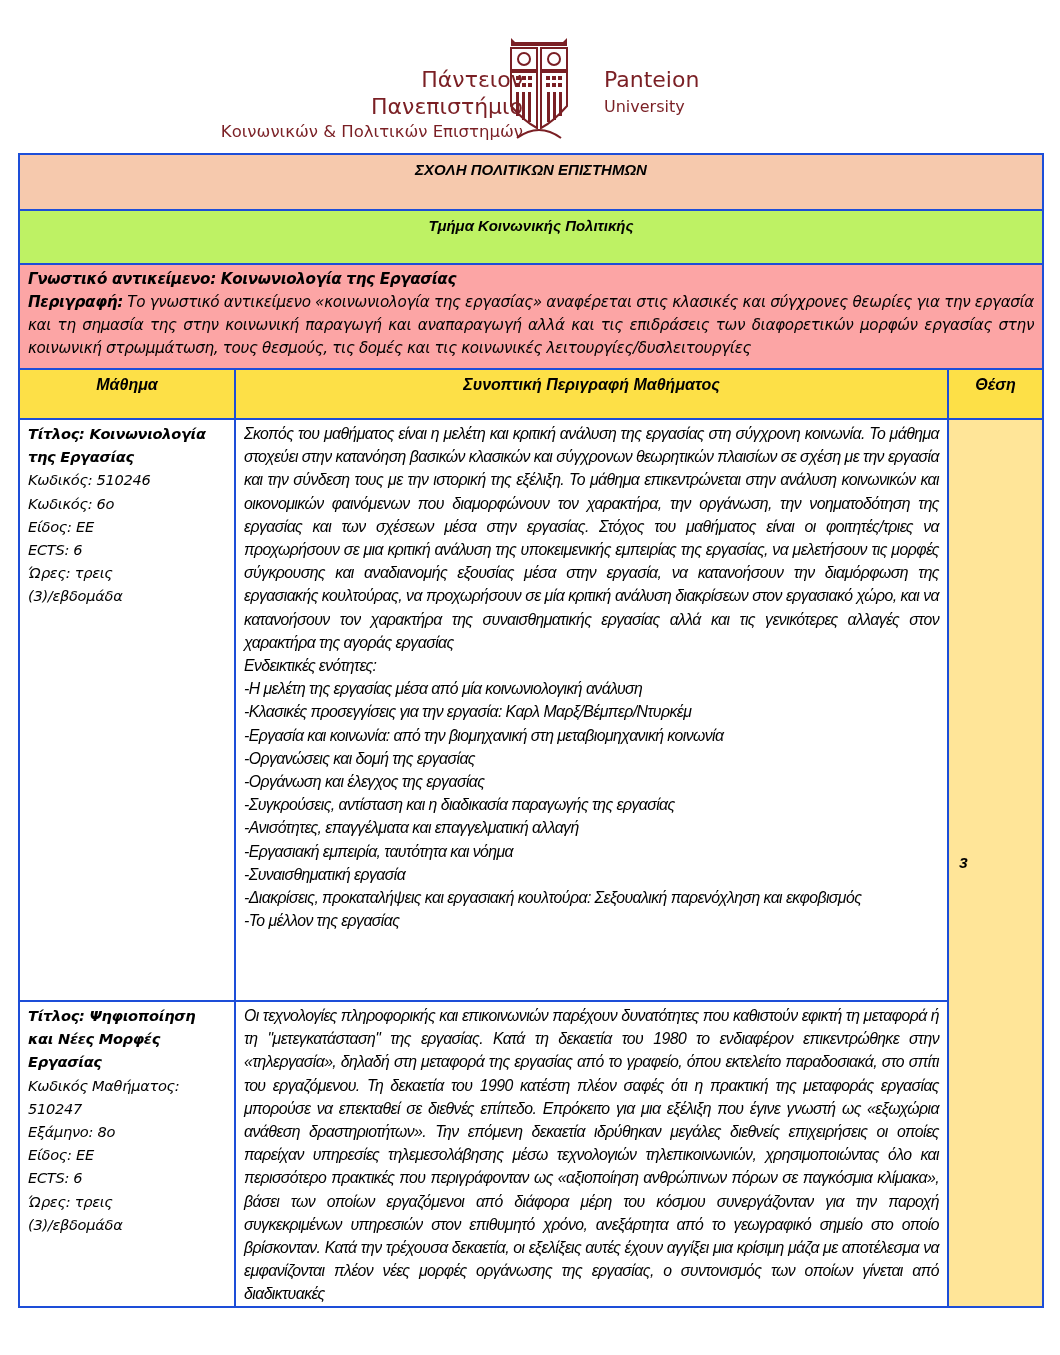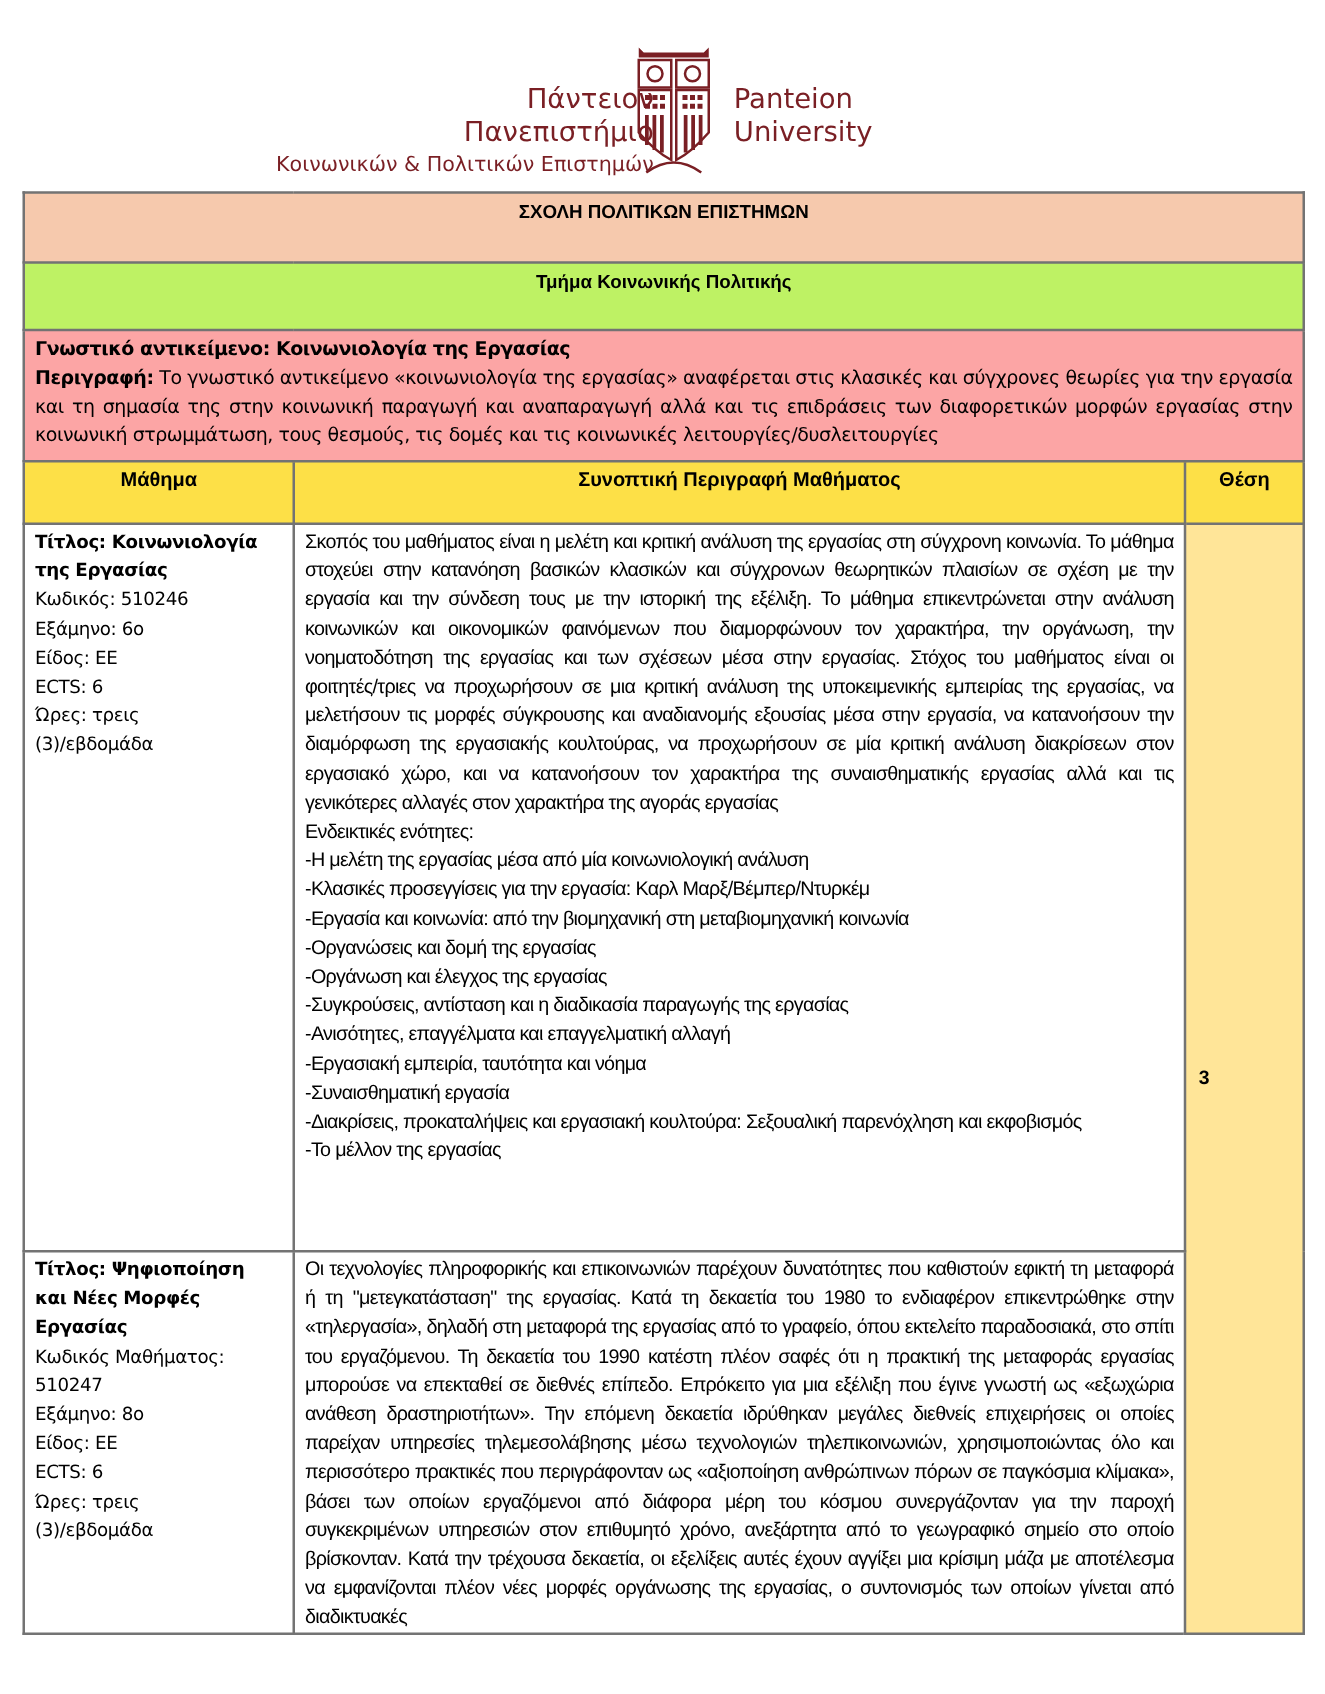--- a/index.html
+++ b/index.html
@@ -4,29 +4,29 @@
 <style>
   html, body { margin: 0; padding: 0; background: #ffffff; }
   body { width: 1060px; height: 1355px; position: relative; overflow: hidden; font-family: "Liberation Sans", "DejaVu Sans", sans-serif; color: #000; }
 
   
   .logo { position: absolute; left: 180px; top: 28px; width: 700px; height: 118px; }
   .logo-left { position: absolute; right: 357px; top: 38px; text-align: right; color: #7a1f24; font-family: "DejaVu Sans", sans-serif; }
   .logo-left .l1 { font-size: 22px; line-height: 28px; }
   .logo-left .l2 { font-size: 22px; line-height: 26px; }
   .logo-left .l3 { font-size: 16.5px; line-height: 24px; white-space: nowrap; }
-  .logo-right { position: absolute; left: 407px; top: 38px; color: #7a1f24; font-family: "DejaVu Sans", sans-serif; }
+  .logo-right { position: absolute; left: 424px; top: 38px; color: #7a1f24; font-family: "DejaVu Sans", sans-serif; }
   .logo-right .l1 { font-size: 22px; line-height: 28px; }
-  .logo-right .l2 { font-size: 22px; line-height: 26px; }
+  .logo-right .l2 { font-size: 16px; line-height: 26px; }
   .logo-right .l3 { font-size: 16.5px; line-height: 24px; white-space: nowrap; }
   .crest { position: absolute; left: 327px; top: 8px; width: 64px; height: 104px; }
 
   
   table.main { position: absolute; left: 18px; top: 153px; width: 1024px; border-collapse: collapse; table-layout: fixed; }
-  table.main td { border: 2px solid #737373; vertical-align: top; padding: 0; }
+  table.main td { border: 2px solid #1d4ed8; vertical-align: top; padding: 0; font-style: italic; }
   .hdr-school { background: #f6c9ad; height: 48px; text-align: center; font-size: 15px; font-weight: bold; padding-top: 6px !important; font-family: "Liberation Sans Narrow", "Liberation Sans", sans-serif; }
   .hdr-dept { background: #bef264; height: 46px; text-align: center; font-size: 15px; font-weight: bold; padding-top: 6px !important; }
   .subject { background: #fca5a5; padding: 3px 8px 4px 8px !important; font-size: 15.2px; line-height: 23px; font-family: "DejaVu Sans", sans-serif; letter-spacing: -0.35px; height: 96px; }
   .subject .bold { font-weight: bold; }
   .subject p { margin: 0; text-align: justify; }
   .colhdr { background: #fde047; height: 42px; font-weight: bold; font-size: 16px; padding: 6px 8px 0 8px !important; text-align: center; }
   .course-meta { padding: 2px 8px 0 8px !important; font-family: "DejaVu Sans", sans-serif; font-size: 14.6px; line-height: 23.2px; letter-spacing: -0.3px; }
   .course-meta .title { font-weight: bold; }
   .course-meta .title.justify { text-align: justify; text-align-last: left; }
   .course-desc { padding: 2px 8px 0 8px !important; font-size: 15.8px; line-height: 23.2px; font-family: "Liberation Sans", sans-serif; letter-spacing: -0.55px; }
@@ -101,21 +101,21 @@
   </tr>
   <tr>
     <td class="colhdr">Μάθημα</td>
     <td class="colhdr">Συνοπτική Περιγραφή Μαθήματος</td>
     <td class="colhdr">Θέση</td>
   </tr>
   <tr style="height:582px">
     <td class="course-meta">
       <div class="title justify"><span>Τίτλος:   Κοινωνιολογία</span><br><span>της Εργασίας</span></div>
       <div>Κωδικός: 510246</div>
-      <div>Εξάμηνο: 6ο</div>
+      <div>Κωδικός: 6ο</div>
       <div>Είδος: ΕΕ</div>
       <div>ECTS: 6</div>
       <div>Ώρες: τρεις</div>
       <div>(3)/εβδομάδα</div>
     </td>
     <td class="course-desc">
       <p>Σκοπός του μαθήματος είναι η μελέτη και κριτική ανάλυση της εργασίας στη σύγχρονη κοινωνία. Το μάθημα στοχεύει στην κατανόηση βασικών κλασικών και σύγχρονων θεωρητικών πλαισίων σε σχέση με την εργασία και την σύνδεση τους με την ιστορική της εξέλιξη. Το μάθημα επικεντρώνεται στην ανάλυση κοινωνικών και οικονομικών φαινόμενων που διαμορφώνουν τον χαρακτήρα, την οργάνωση, την νοηματοδότηση της εργασίας και των σχέσεων μέσα στην εργασίας. Στόχος του μαθήματος είναι οι φοιτητές/τριες να προχωρήσουν σε μια κριτική ανάλυση της υποκειμενικής εμπειρίας της εργασίας, να μελετήσουν τις μορφές σύγκρουσης και αναδιανομής εξουσίας μέσα στην εργασία, να κατανοήσουν την διαμόρφωση της εργασιακής κουλτούρας, να προχωρήσουν σε μία κριτική ανάλυση διακρίσεων στον εργασιακό χώρο, και να κατανοήσουν τον χαρακτήρα της συναισθηματικής εργασίας αλλά και τις γενικότερες αλλαγές στον χαρακτήρα της αγοράς εργασίας</p>
       <div>Ενδεικτικές ενότητες:</div>
       <div class="topic">-Η μελέτη της εργασίας μέσα από μία κοινωνιολογική ανάλυση</div>
       <div class="topic">-Κλασικές προσεγγίσεις για την εργασία: Καρλ Μαρξ/Βέμπερ/Ντυρκέμ</div>

